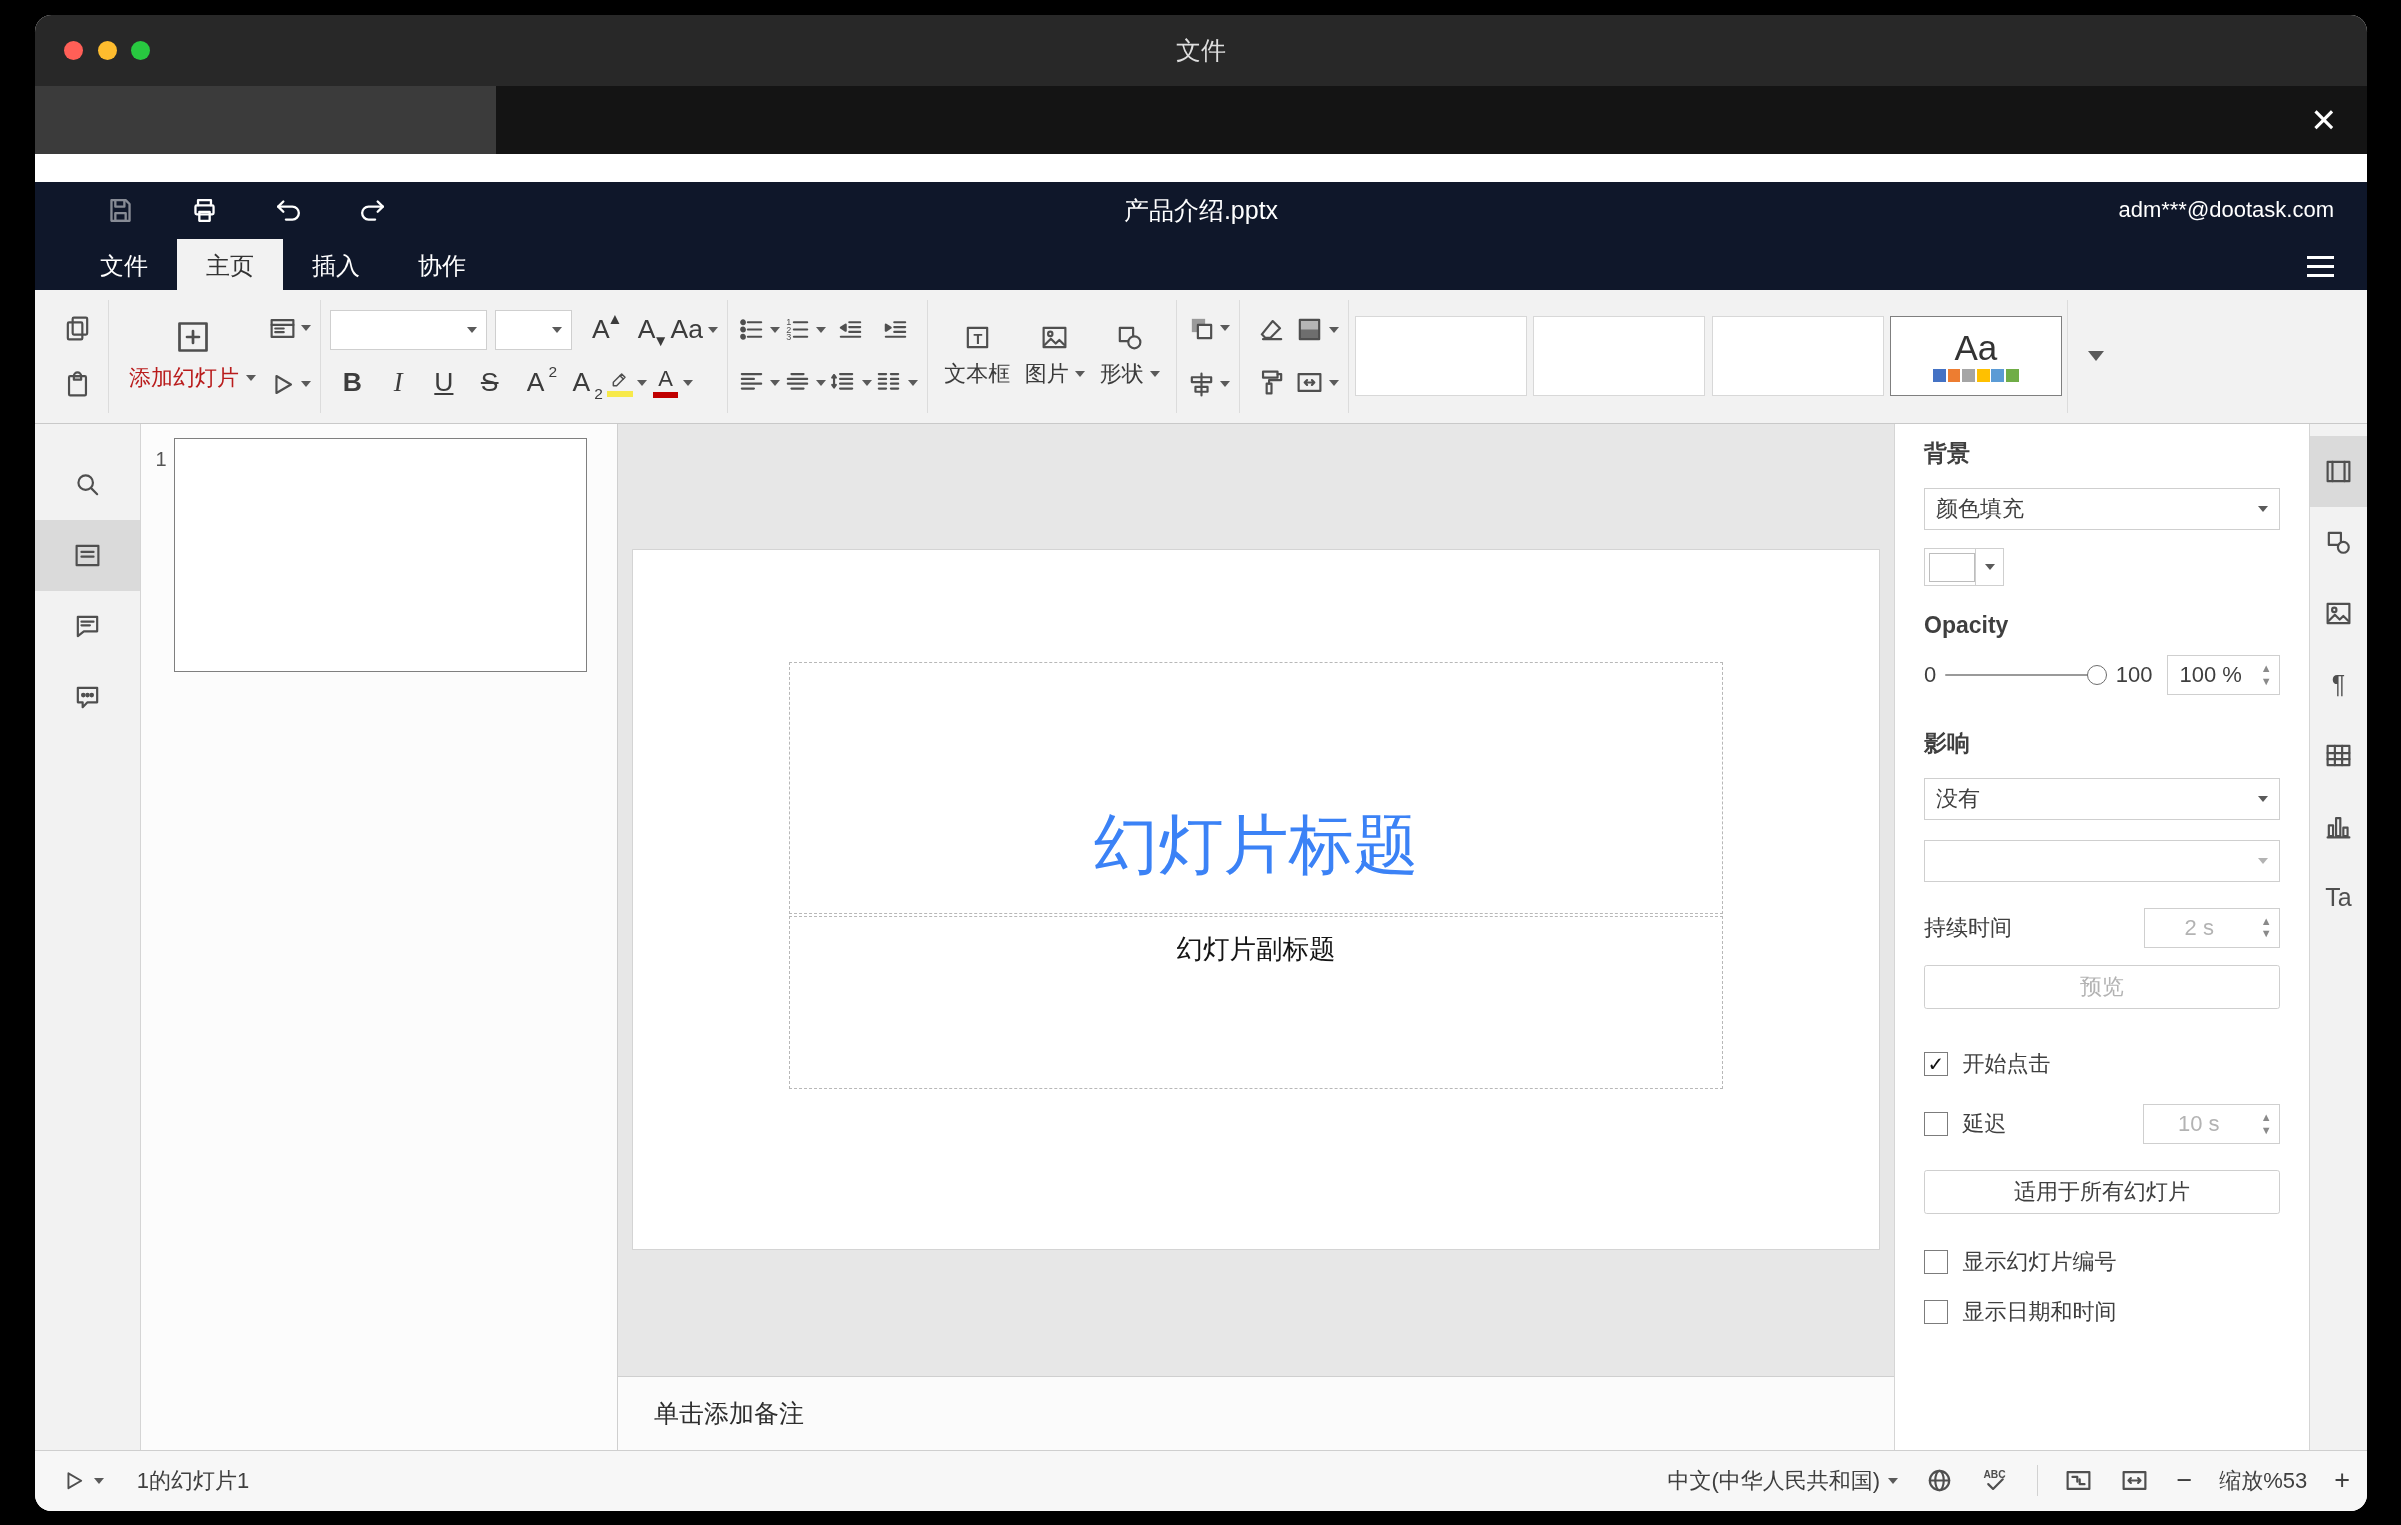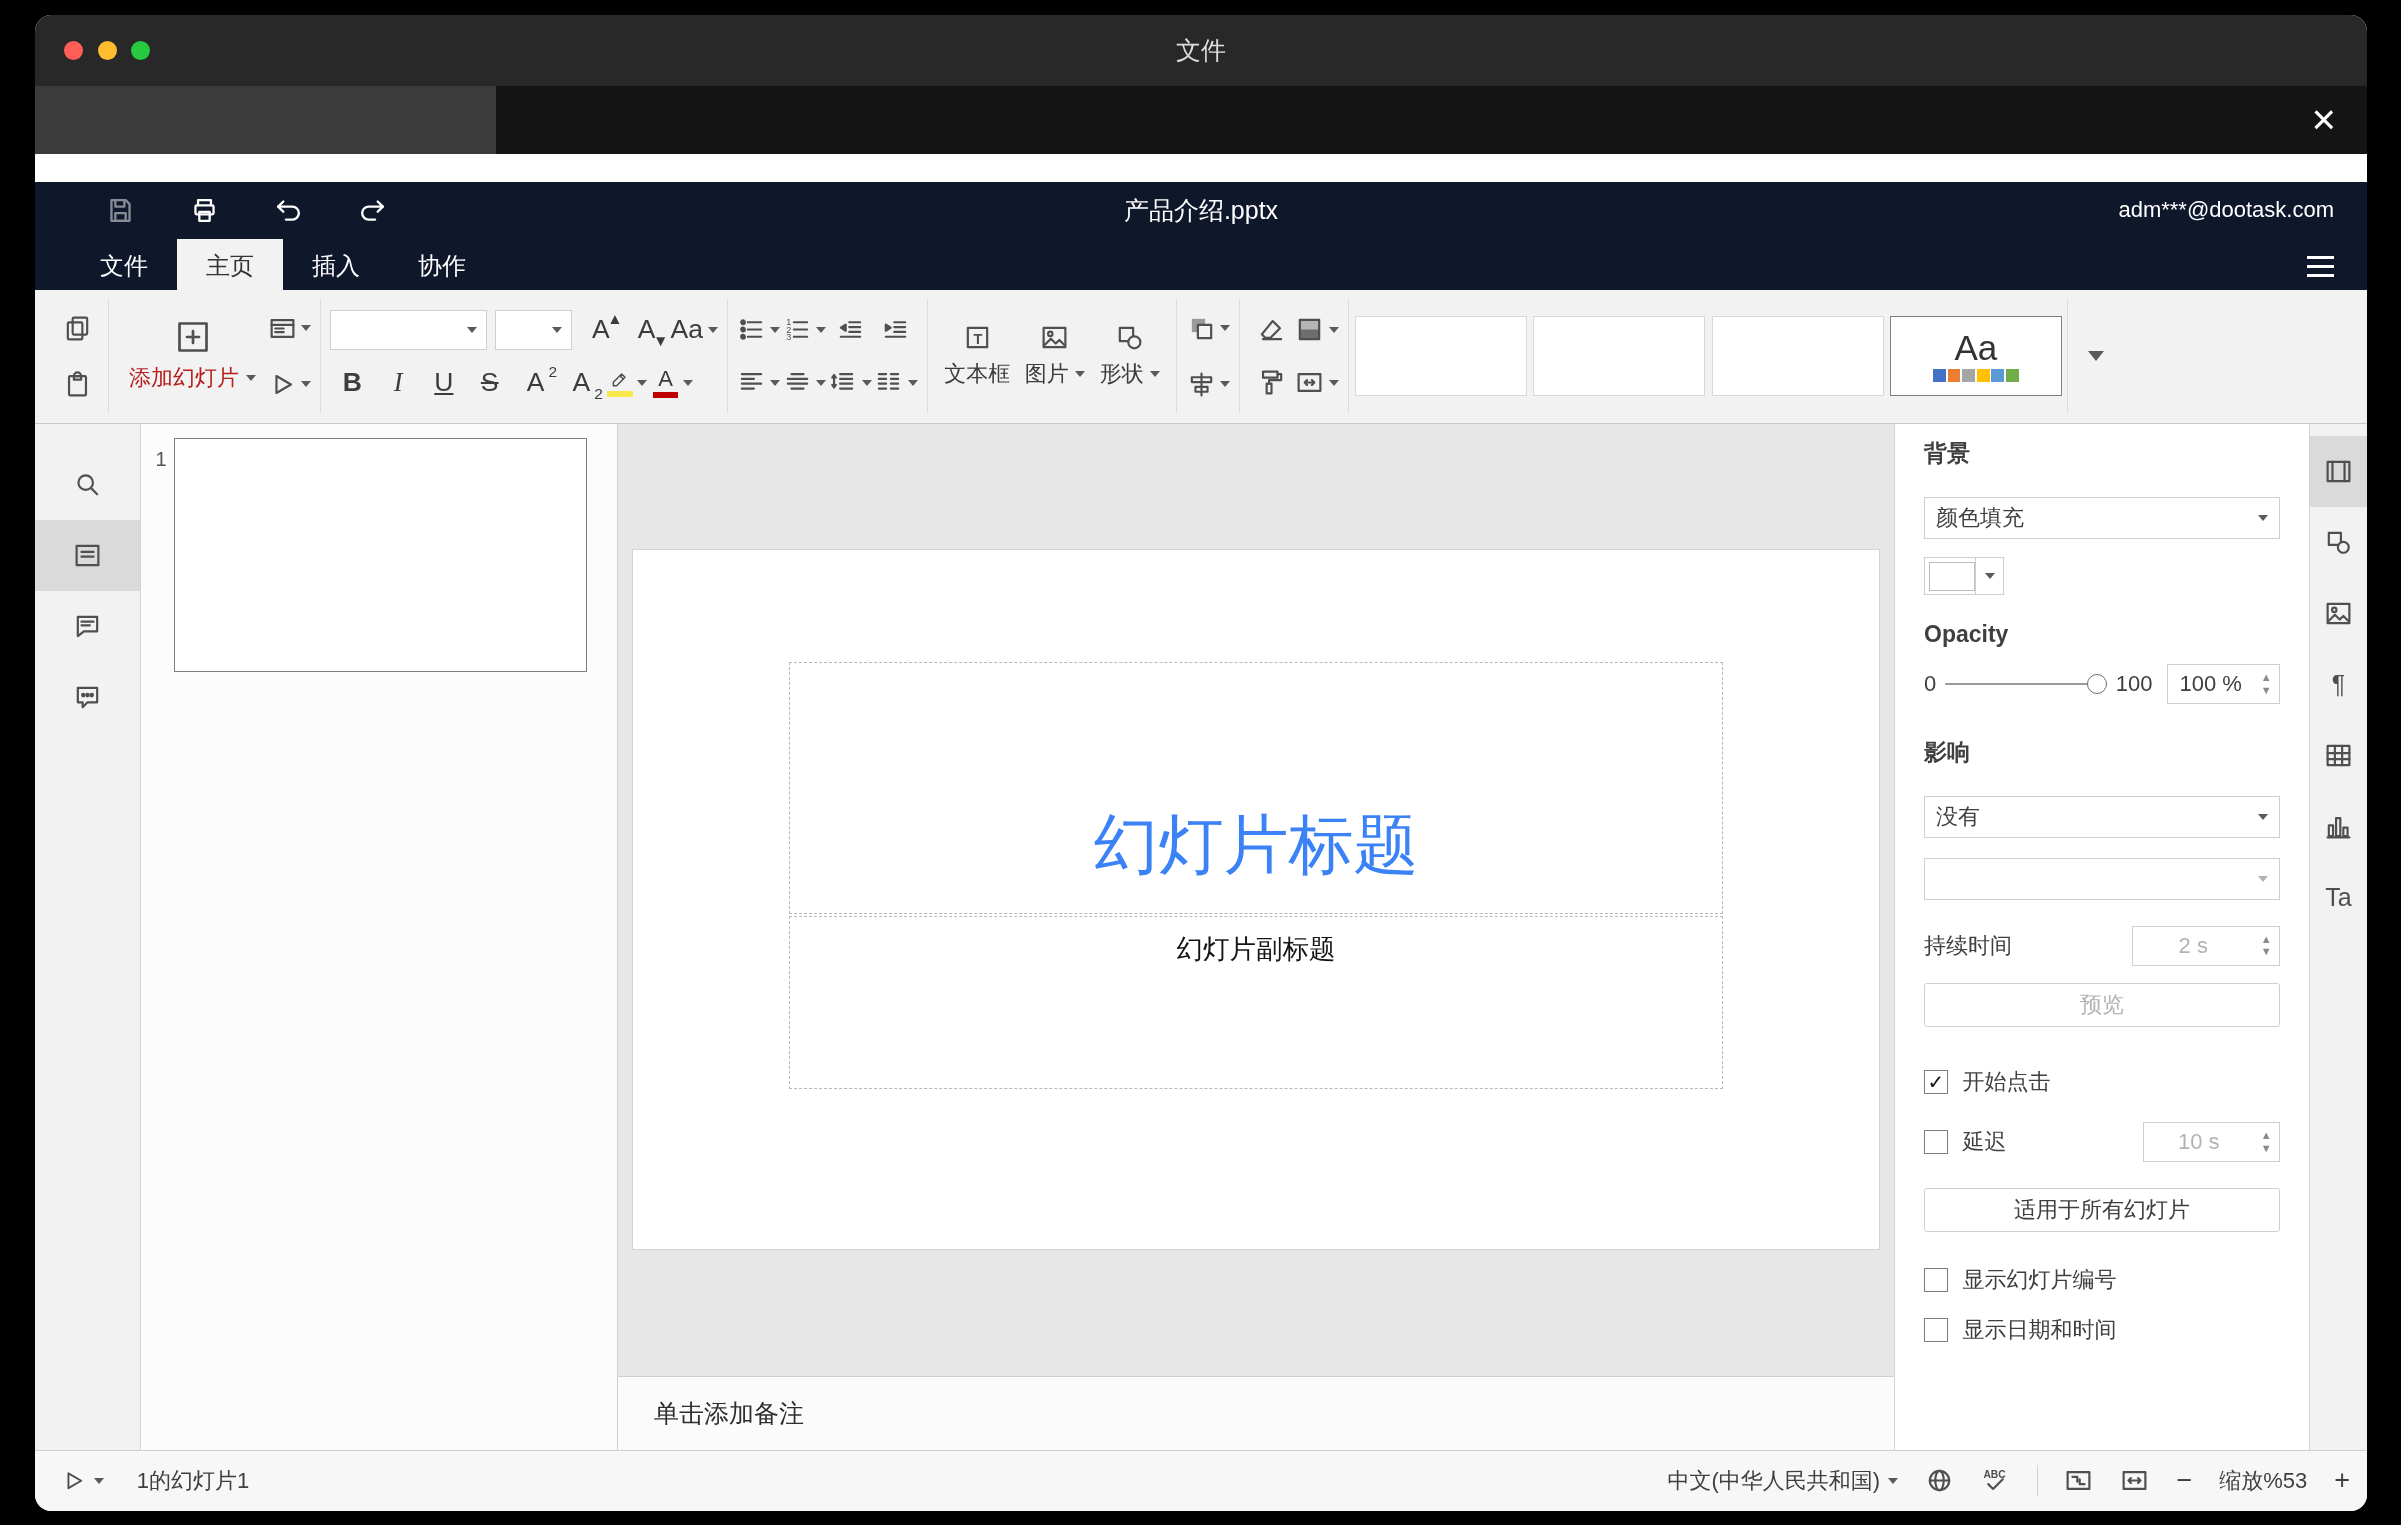--- a/index.html
+++ b/index.html
@@ -94,21 +94,21 @@
   .ph-title .txt{font-size:65px;color:#3b82f6;}
   .ph-sub{left:12.5%;top:52.3%;width:75%;height:24.8%;align-items:flex-start;padding-top:14.6px;}
   .ph-sub .txt{font-size:26.5px;color:#141414;}
   .notes{height:73px;background:#fbfbfb;border-top:0.9px solid #cfcfcf;display:flex;align-items:center;
     padding-left:36px;font-size:25px;color:#2e2e2e;flex:0 0 auto;}
 
   
   .right-panel{width:415px;background:#fff;border-left:0.9px solid #d5d5d5;padding:14.6px 29px 0;
     box-sizing:border-box;flex:0 0 auto;color:#3f3f3f;}
   .rp-label{font-weight:bold;font-size:23px;color:#3f3f3f;}
-  .rp-select{margin-top:28px;height:40px;border:0.9px solid #cfcfcf;background:#fff;display:flex;
+  .rp-select{margin-top:19px;height:40px;border:0.9px solid #cfcfcf;background:#fff;display:flex;
     align-items:center;justify-content:space-between;padding:0 11px;font-size:22px;}
   .swatch-ctl{margin-top:18px;width:80px;height:38px;display:flex;border:0.9px solid #cfcfcf;box-sizing:border-box;}
   .swatch{flex:1;background:#fff;border-right:0.9px solid #cfcfcf;margin:3.6px 0 3.6px 3.6px;border:0.9px solid #bdbdbd;}
   .swatch-chev{width:27px;display:flex;align-items:center;justify-content:center;border-left:0.9px solid #cfcfcf;}
   .op-row{display:flex;align-items:center;margin-top:16.4px;font-size:22px;}
   .slider{flex:1;height:2.7px;background:#9a9a9a;margin:0 9px;position:relative;border-radius:1.8px;}
   .knob{position:absolute;right:0;top:50%;transform:translateY(-50%);width:20px;height:20px;
     border-radius:50%;background:#fff;border:1.8px solid #6e6e6e;box-sizing:border-box;}
   .spinbox{height:40px;border:0.9px solid #cfcfcf;display:flex;align-items:center;box-sizing:border-box;background:#fff;}
   .spinbox .spin-val{flex:1;text-align:center;font-size:22px;}
@@ -581,21 +581,21 @@
           <span>没有</span>
           <span class="chev"></span>
         </div>
         <div class="rp-select dis mt22">
           <span></span>
           <span class="chev" style="border-top-color:#b3b3b3"></span>
         </div>
 
         <div class="rline mt28">
           <span style="font-size:22px">持续时间</span>
-          <div class="spinbox dis" style="width:148px">
+          <div class="spinbox dis" style="width:136px">
             <span class="spin-val dis">2 s</span>
             <span class="spin-arrows">
                 <span>▲</span>
                 <span>▼</span>
               </span>
           </div>
         </div>
 
         <div class="rp-btn dis">预览</div>
 

